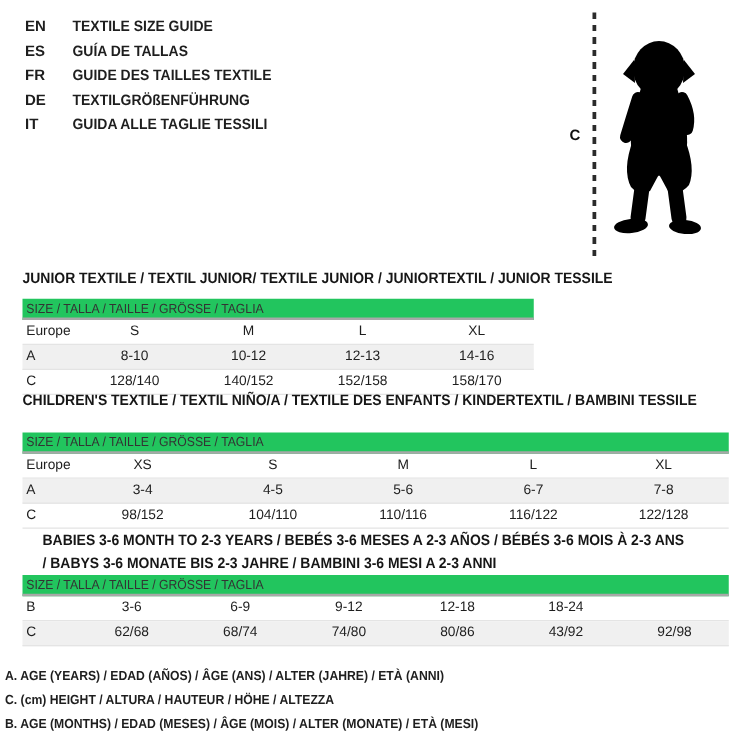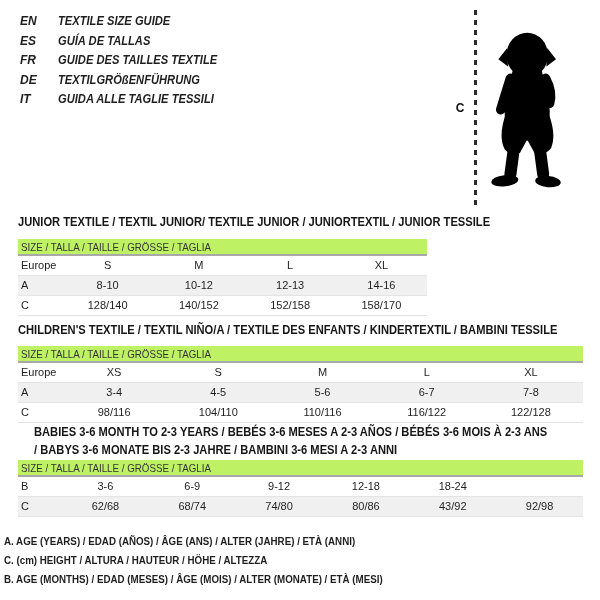--- a/index.html
+++ b/index.html
@@ -5,48 +5,48 @@
   html,body { margin:0; padding:0; background:#fff; }
   .canvas {
     position:relative; width:600px; height:600px; background:#ffffff;
     font-family:"Liberation Sans", sans-serif; color:#1e1e1e; overflow:hidden;
     -webkit-font-smoothing:antialiased;
   }
   .cond { display:inline-block; transform:scaleX(0.93); transform-origin:0 50%; white-space:nowrap; }
 
   
   .langs { position:absolute; left:20px; top:12px; }
-  .lang-row { display:flex; height:19.5px; line-height:19.5px; font-size:12px; font-weight:700;font-style:italic; }
+  .lang-row { display:flex; height:19.5px; line-height:19.5px; font-size:12px; font-weight:700; }
   .lang-code { width:38px; }
 
   
   .measure-line {
     position:absolute; left:474px; top:10px; width:3px; height:197px;
     background:repeating-linear-gradient(to bottom, #2b2b2b 0 5px, transparent 5px 10px);
   }
   .measure-label {
     position:absolute; left:452px; top:101px; width:16px; text-align:center;
     font-size:12px; font-weight:700; color:#111;
   }
   .baby { position:absolute; left:484px; top:8px; width:88px; height:200px; }
 
   
   .tbl-title { position:absolute; font-size:12px; font-weight:700; color:#161616; }
   .t1-title { left:18px; top:215px; width:430px; }
-  .t2-title { left:18px; top:323px; width:580px; }
+  .t2-title { left:18px; top:313px; width:580px; }
   .t3-title { left:34px; top:423px; width:555px; line-height:18px; }
   .t3-title .cond { white-space:normal; display:block; }
 
   .tbl { position:absolute; left:18px; }
   .tbl-1 { top:239px; width:409px; }
   .tbl-2 { top:346px; width:565px; }
   .tbl-3 { top:460px; width:565px; }
 
   .bar {
-    height:17px; line-height:17px; background:#bef264; border-bottom:2px solid #a8a8a8;
+    height:17px; line-height:17px; background:#22c55e; border-bottom:2px solid #a8a8a8;
     font-size:10.5px; color:#333; padding-left:3px; box-sizing:border-box;
   }
   .trow { display:grid; height:19px; line-height:19px; font-size:11px; border-bottom:1px solid #e4e4e4; }
   .trow.alt { background:#f0f0f0; }
   .cols-4 { grid-template-columns:44px repeat(4, 1fr); }
   .cols-5 { grid-template-columns:44px repeat(5, 1fr); }
   .cols-6 { grid-template-columns:44px repeat(6, 1fr); }
   .tlabel { padding-left:3px; text-align:left; }
   .tcell { text-align:center; }
 
@@ -148,21 +148,21 @@
     <div class="trow cols-5 alt">
       <div class="tlabel">A</div>
       <div class="tcell">3-4</div>
       <div class="tcell">4-5</div>
       <div class="tcell">5-6</div>
       <div class="tcell">6-7</div>
       <div class="tcell">7-8</div>
     </div>
     <div class="trow cols-5">
       <div class="tlabel">C</div>
-      <div class="tcell">98/116</div>
+      <div class="tcell">98/152</div>
       <div class="tcell">104/110</div>
       <div class="tcell">110/116</div>
       <div class="tcell">116/122</div>
       <div class="tcell">122/128</div>
     </div>
   </div>
 
   <div class="tbl-title t3-title">
     <span class="cond">BABIES 3-6 MONTH TO 2-3 YEARS / BEBÉS 3-6 MESES A 2-3 AÑOS / BÉBÉS 3-6 MOIS À 2-3 ANS / BABYS 3-6 MONATE BIS 2-3 JAHRE / BAMBINI 3-6 MESI A 2-3 ANNI</span>
   </div>

